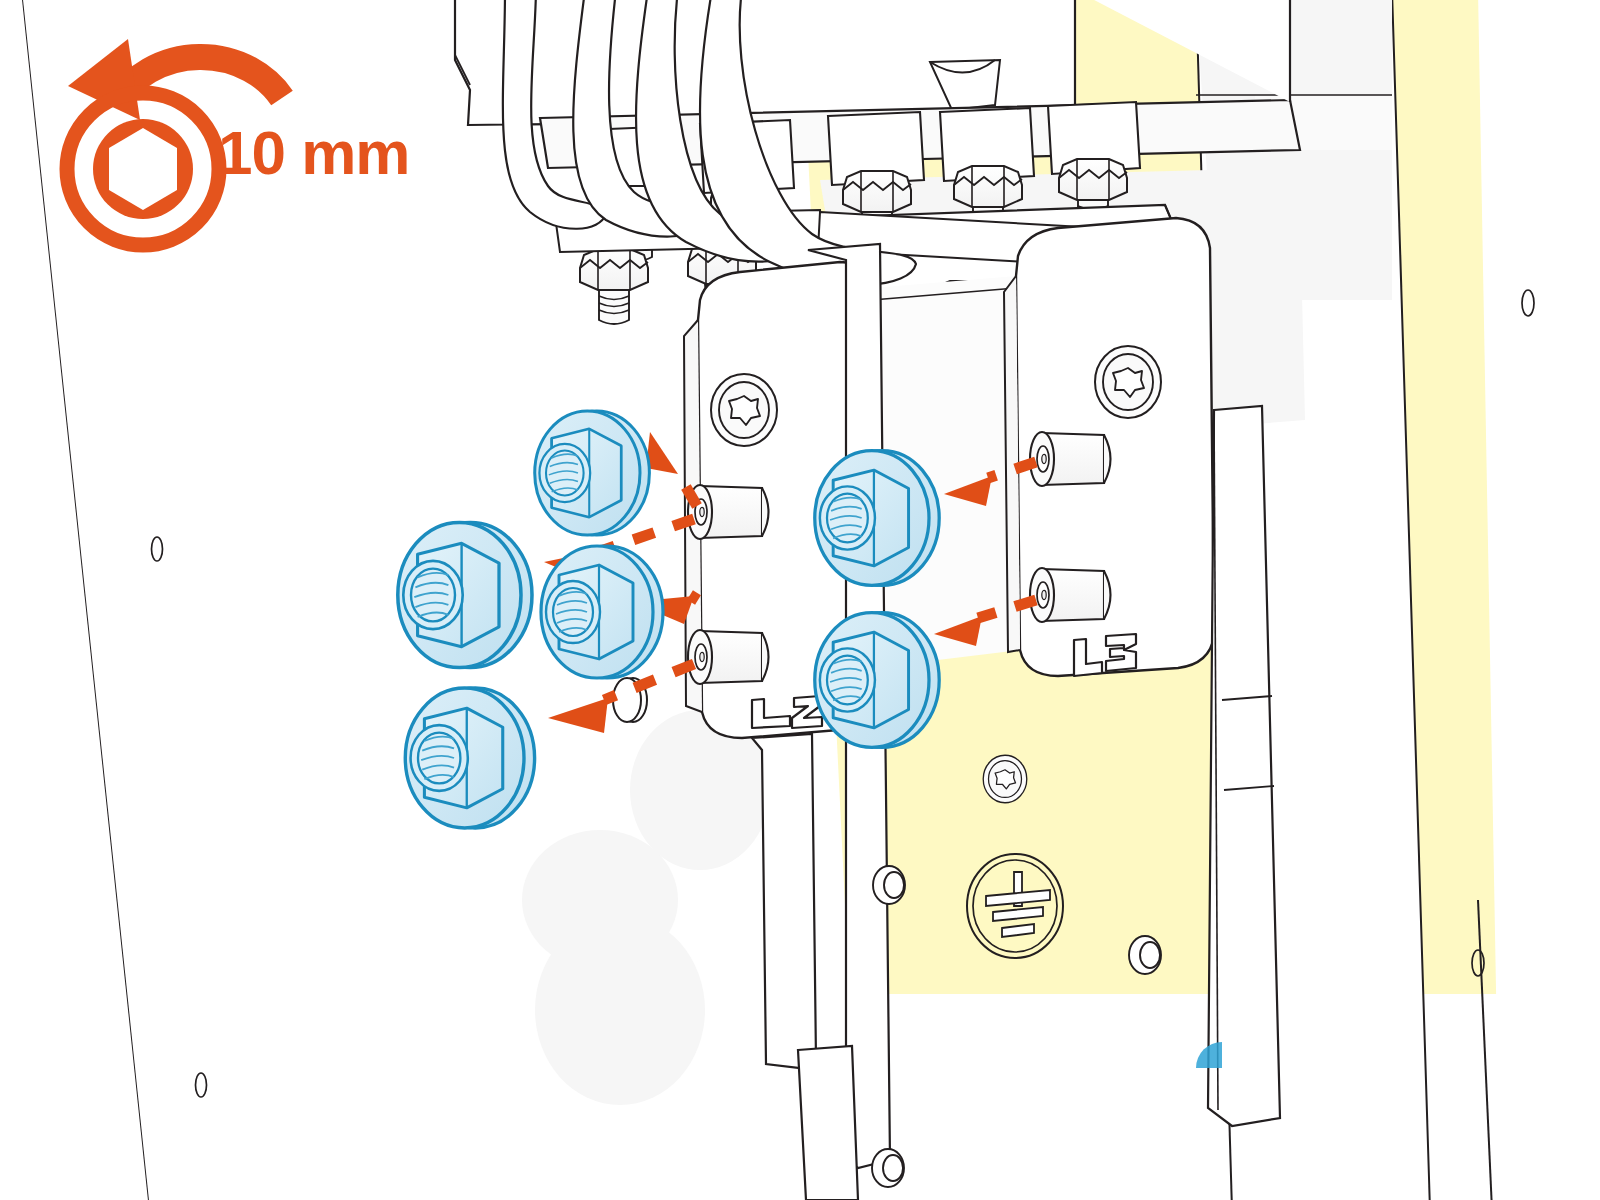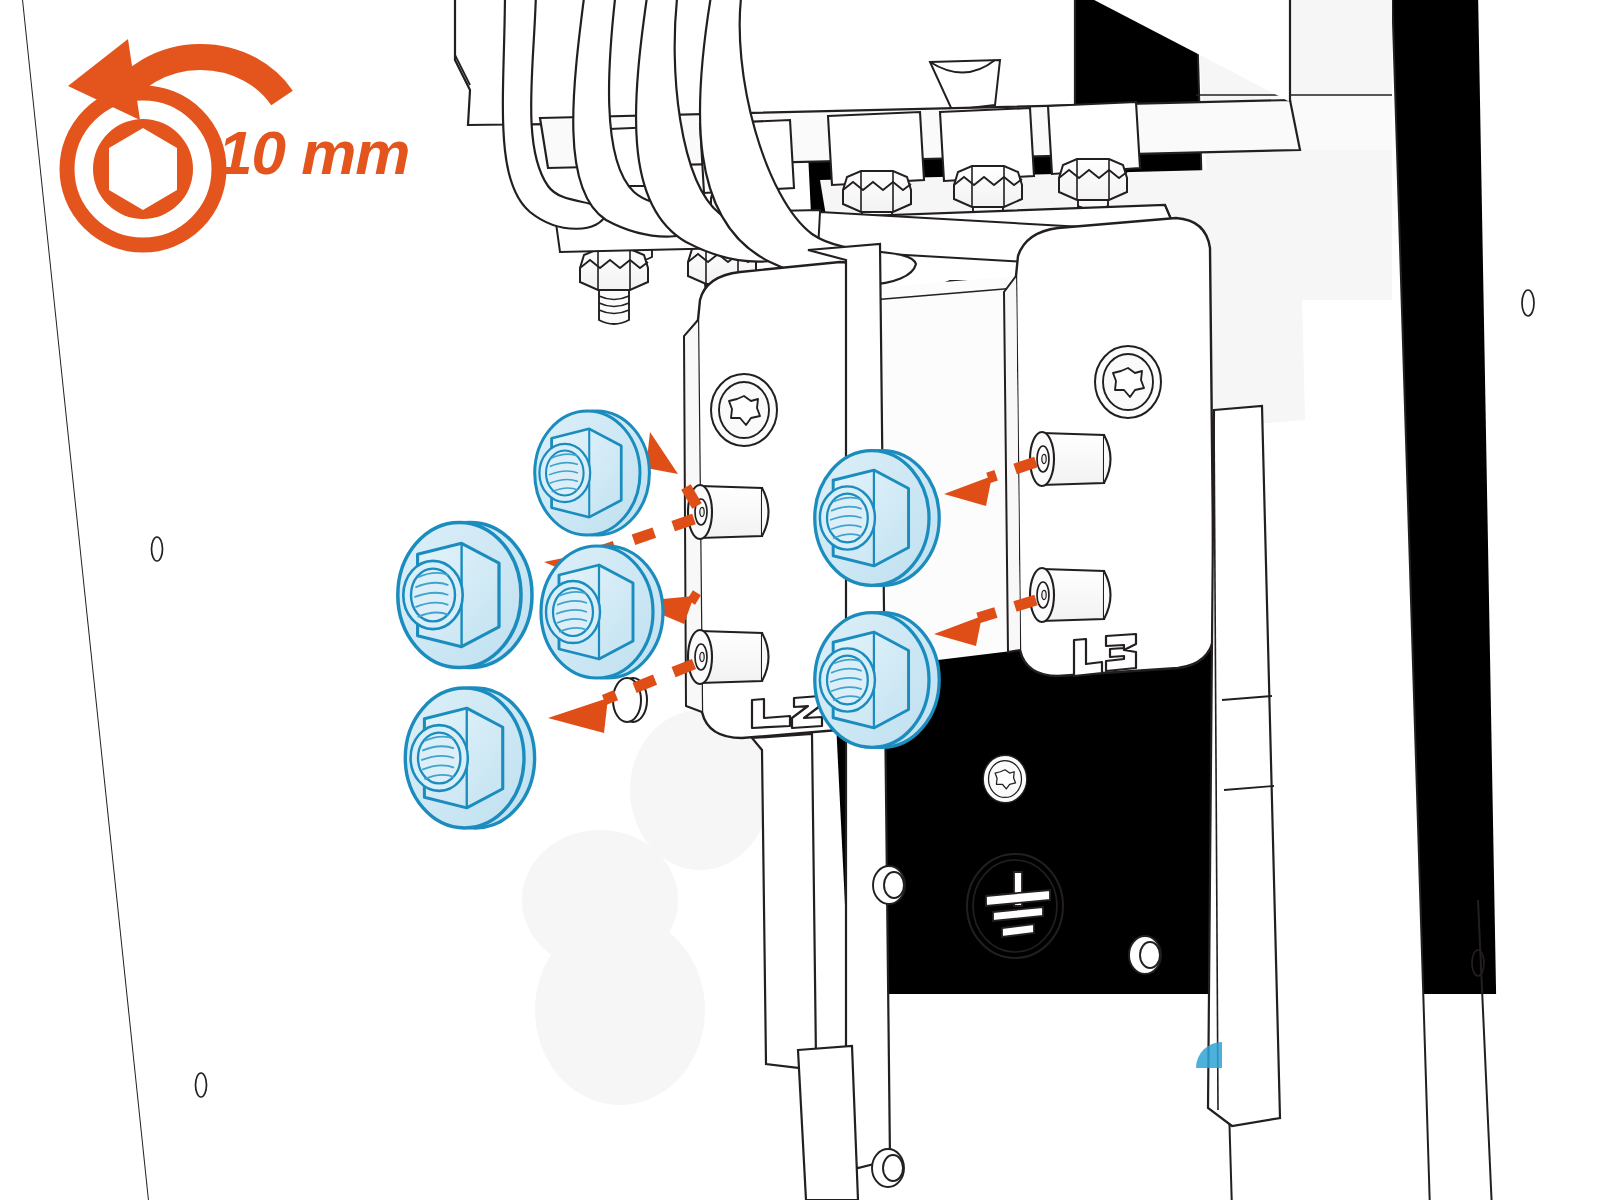--- a/index.html
+++ b/index.html
@@ -1,18 +1,18 @@
 <!DOCTYPE html>
 <html><head>
 <meta charset="utf-8">
 <style>
   html,body{margin:0;padding:0;background:#fff;}
   body{width:1600px;height:1200px;overflow:hidden;
        font-family:"Liberation Sans",sans-serif;}
-  #stage{position:relative;width:1600px;height:994px;background:#000000;font-style:italic;}
+  #stage{position:relative;width:1600px;height:994px;background:#fef9c3;}
   #stage svg{position:absolute;top:0;left:0;}
   .tool-label{
     position:absolute;
     left:218px; top:122px;
     font-family:"Liberation Sans",sans-serif;
     font-size:62px;
     font-weight:bold;
     letter-spacing:-1px;
     color:#E4541D;
     white-space:nowrap;

